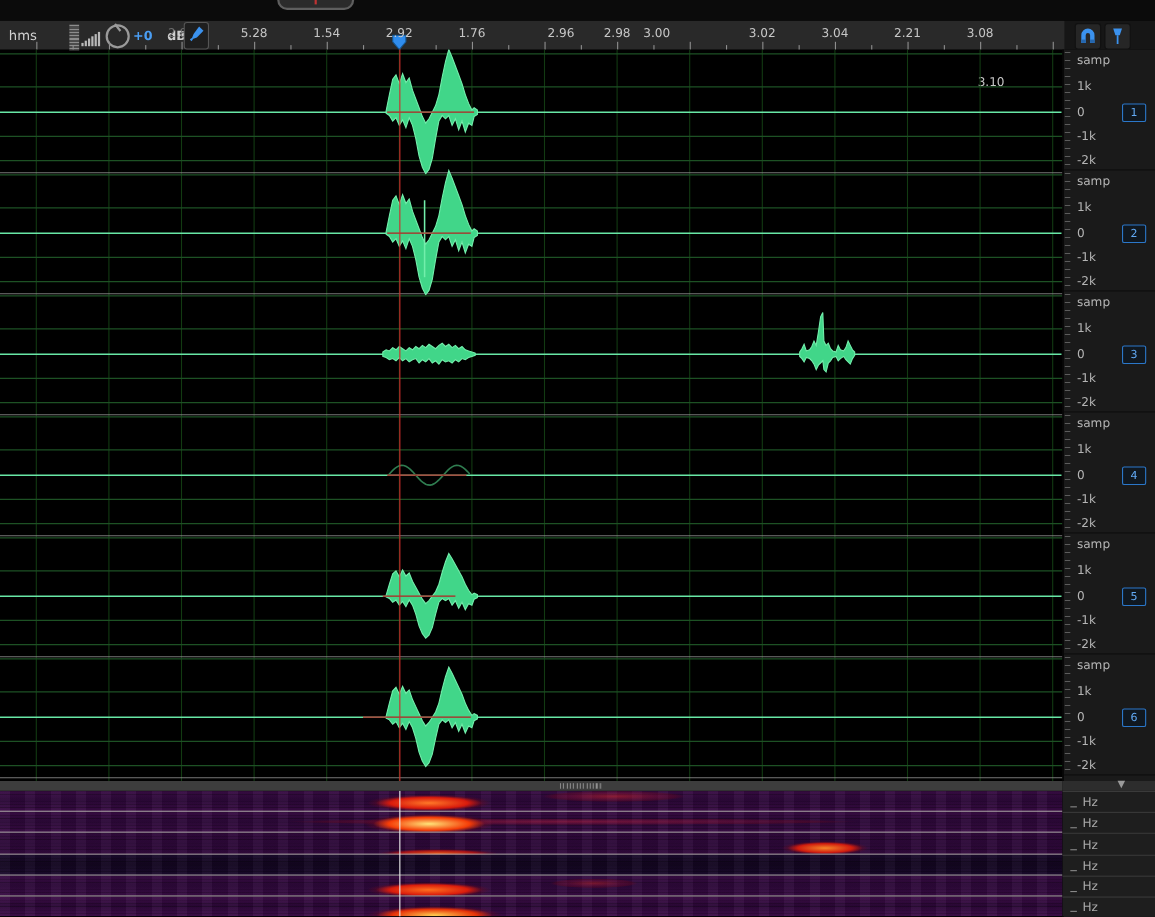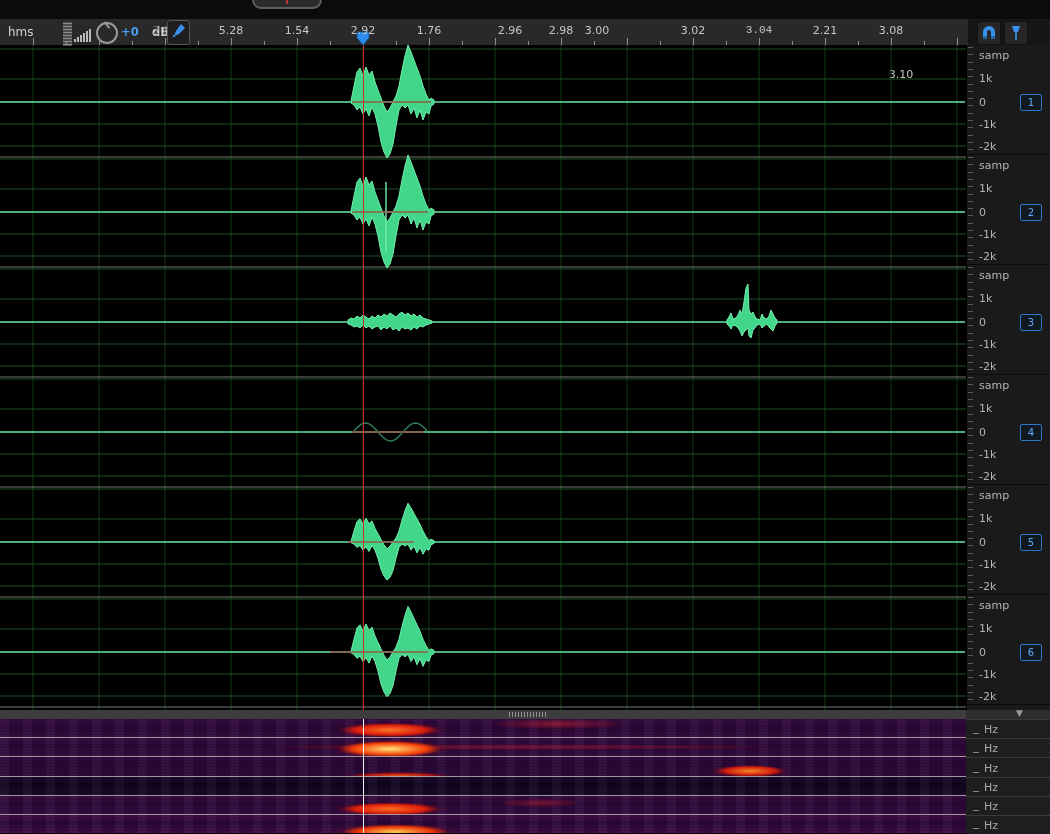--- a/index.html
+++ b/index.html
@@ -121,21 +121,21 @@
       <polygon points="1,1 13,1 13,7 7,14 1,7" fill="#2f8ced" stroke="#16568f" stroke-width="1"></polygon>
     </svg>
   <span class="abs rlabel" style="left: 231px;">5.28</span>
       <span class="abs rlabel" style="left: 297px;">1.54</span>
       <span class="abs rlabel" style="left: 363px;">2.92</span>
       <span class="abs rlabel" style="left: 429px;">1.76</span>
       <span class="abs rlabel" style="left: 510px;">2.96</span>
       <span class="abs rlabel" style="left: 561px;">2.98</span>
       <span class="abs rlabel" style="left: 597px;">3.00</span>
       <span class="abs rlabel" style="left: 693px;">3.02</span>
-      <span class="abs rlabel" style="left: 759px; font-family: Liberation Mono, monospace;">3.04</span>
+      <span class="abs rlabel" style="left: 759px;">3.04</span>
       <span class="abs rlabel" style="left: 825px;">2.21</span>
       <span class="abs rlabel" style="left: 891px;">3.08</span>
       <span class="abs rlabel" style="left: 901px; margin-top: 44px;">3.10</span>
     </div>
   <div class="abs" id="ruler-rightfill"></div>
 
   <div class="abs tbtn" id="snap-button">
     <svg width="22" height="22">
       <path d="M7,17 V10 a4,4 0 0 1 8,0 V17" fill="none" stroke="#3b92ee" stroke-width="4"></path>
       <rect x="5" y="14" width="4" height="3" fill="#2566ad"></rect>

